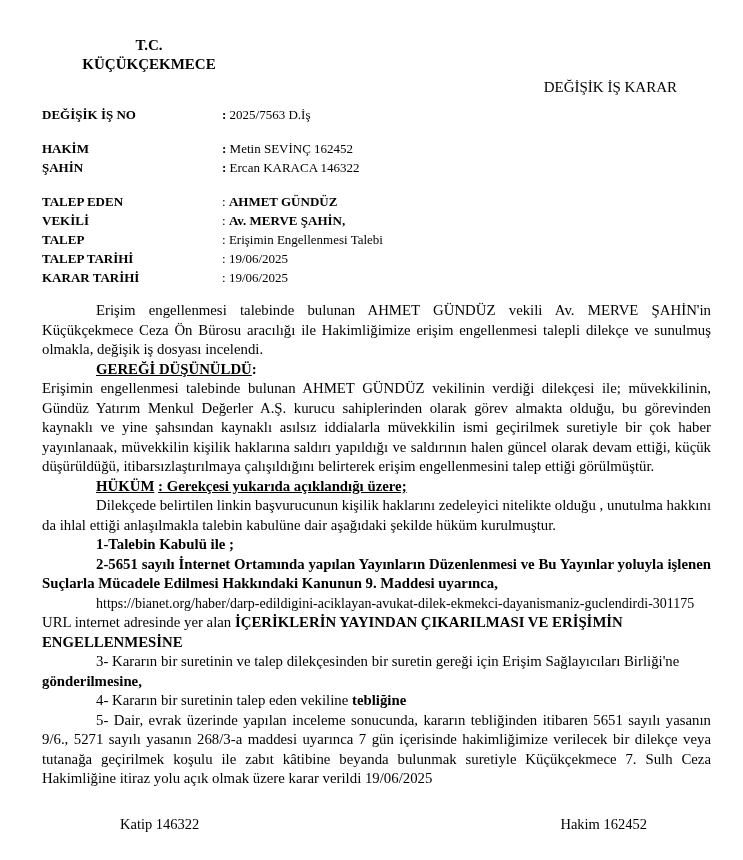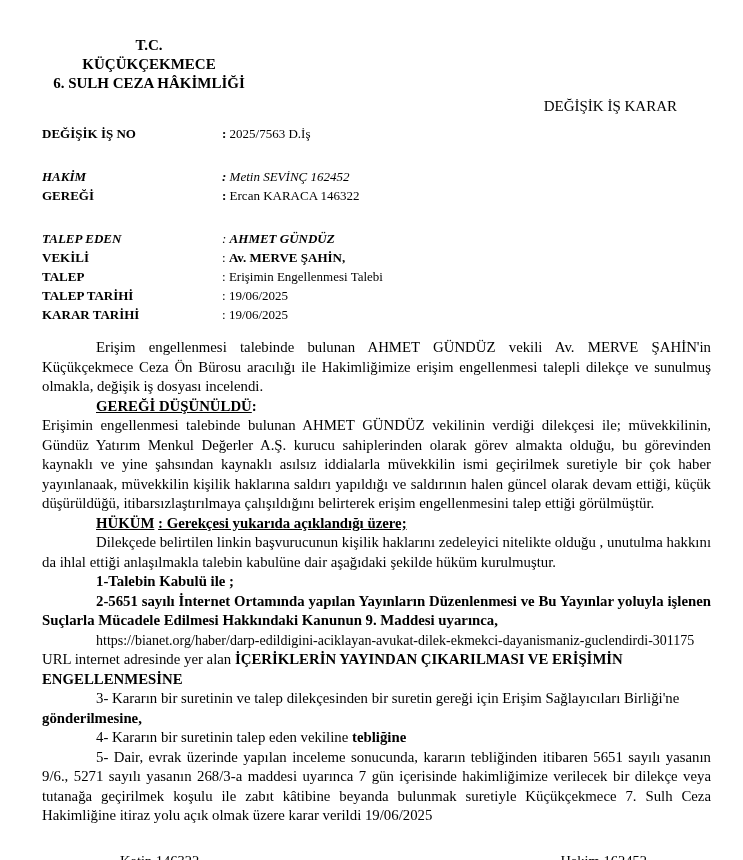--- a/index.html
+++ b/index.html
@@ -11,21 +11,21 @@
     background:#fff;color:#000;
     font-family:"Liberation Serif", serif;
     font-size:14.8px;line-height:19.5px;
     overflow:hidden;
   }
   .court-header{width:214px;text-align:center;font-weight:bold;font-size:15px;line-height:19px;}
   .court-header div{white-space:nowrap;}
   .doc-type{text-align:right;padding-right:34px;font-size:15px;line-height:20px;margin-top:3px;}
   .fields{margin-top:8px;}
   .field-row{display:flex;line-height:19px;font-size:13px;}
-  .field-row.gap{margin-top:24px;font-style:italic;}
+  .field-row.gap{margin-top:15px;}
   .field-label{width:180px;font-weight:bold;flex:0 0 180px;}
   .field-colon{white-space:pre;}
   .b{font-weight:bold;}
   .u{text-decoration:underline;}
   .body-block{margin-top:14px;}
   .body-block p{margin:0;text-align:justify;}
   .body-block p.left{text-align:left;}
   .indent{text-indent:54px;}
   .gap-sm{margin-top:5px;}
   .url{font-size:14px;white-space:nowrap;}
@@ -33,38 +33,37 @@
   .sig-name{font-size:14.5px;}
 </style>
 </head>
 <body>
 
 <div class="page">
 
   <div class="court-header">
     <div>T.C.</div>
     <div>KÜÇÜKÇEKMECE</div>
-    <div>6. SULH CEZA HÂKİMLİĞİ</div>
   </div>
 
   <div class="doc-type">DEĞİŞİK İŞ KARAR</div>
 
   <div class="fields">
       <div class="field-row">
         <span class="field-label">DEĞİŞİK İŞ NO</span>
         <span class="field-colon b">: </span>
         <span class="field-value">2025/7563 D.İş</span>
       </div>
       <div class="field-row gap">
         <span class="field-label">HAKİM</span>
         <span class="field-colon b">: </span>
         <span class="field-value">Metin SEVİNÇ 162452</span>
       </div>
       <div class="field-row">
-        <span class="field-label">GEREĞİ</span>
+        <span class="field-label">ŞAHİN</span>
         <span class="field-colon b">: </span>
         <span class="field-value">Ercan KARACA 146322</span>
       </div>
       <div class="field-row gap">
         <span class="field-label">TALEP EDEN</span>
         <span class="field-colon">: </span>
         <span class="field-value b">AHMET GÜNDÜZ</span>
       </div>
       <div class="field-row">
         <span class="field-label">VEKİLİ</span>

